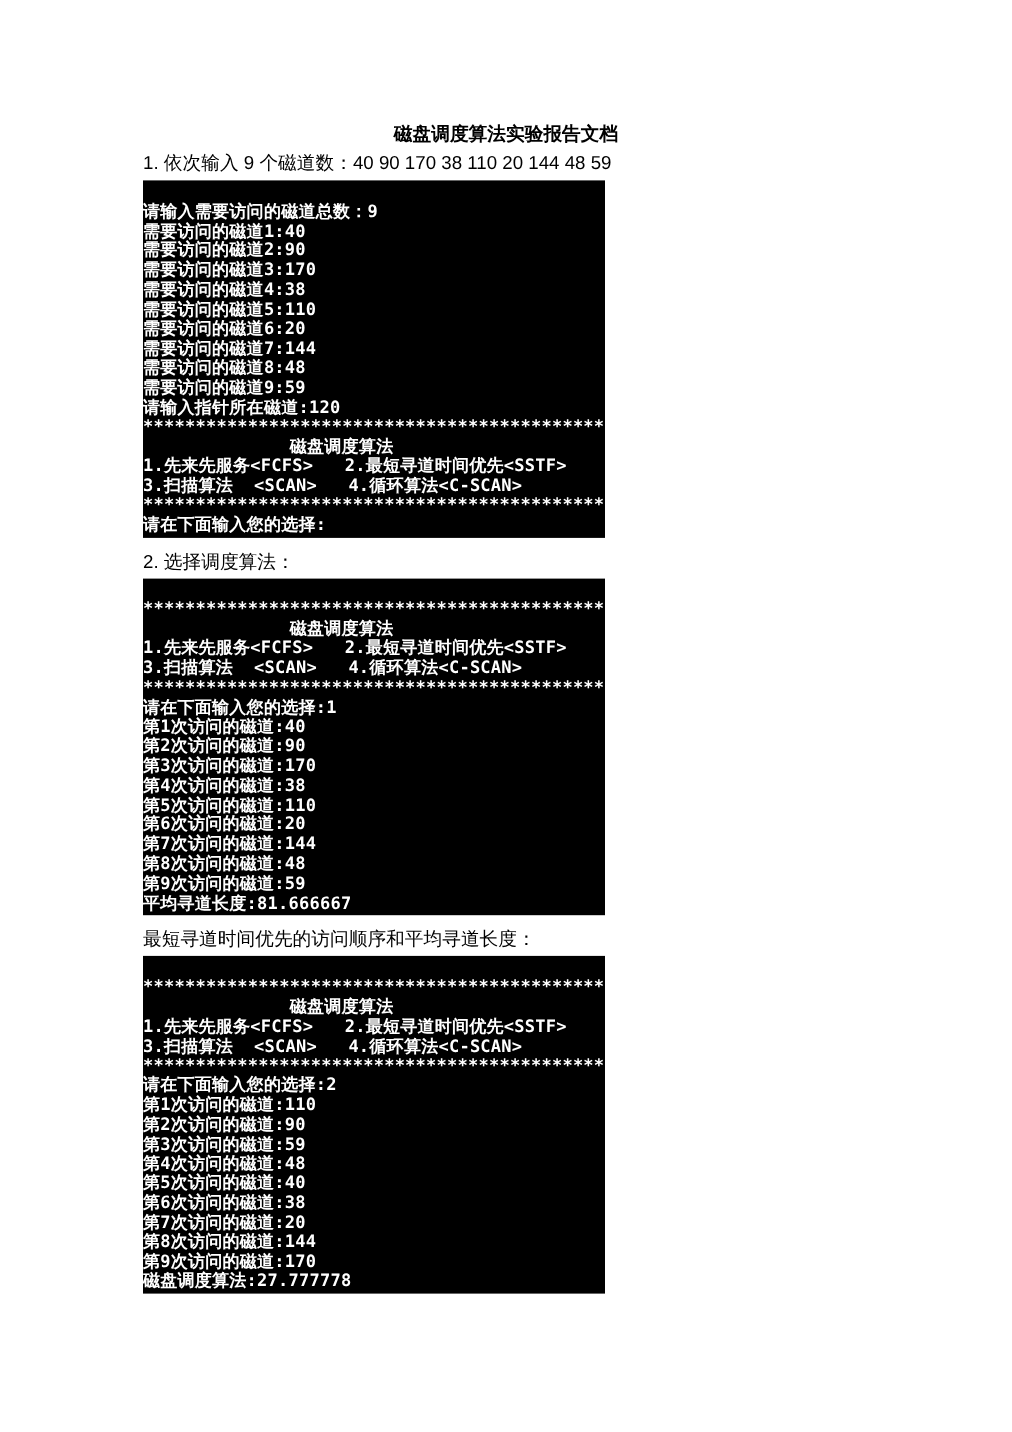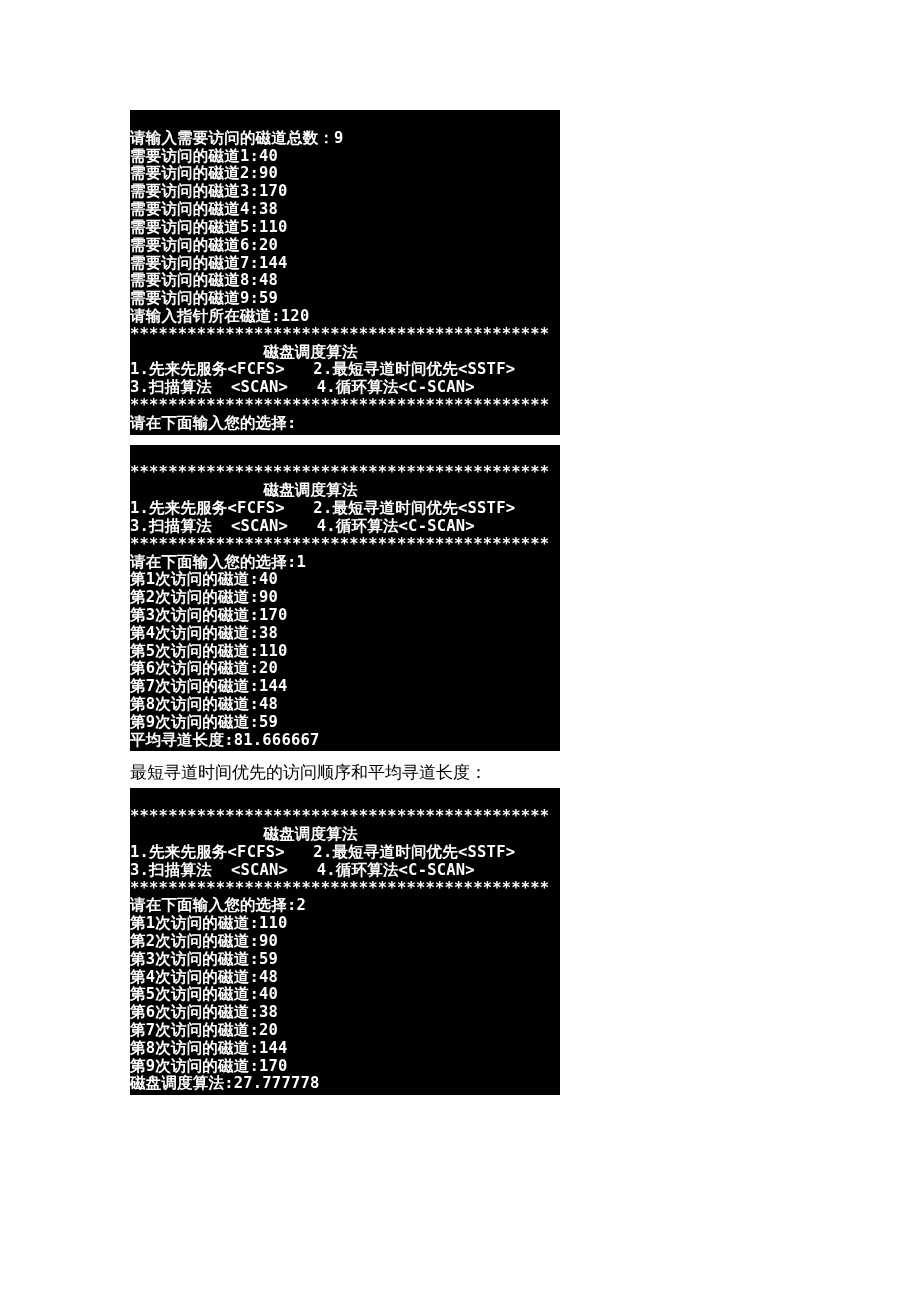--- a/index.html
+++ b/index.html
@@ -22,33 +22,35 @@
     font-size: 17px;
     margin: 2px 0 4px 0;
   }
   .terminal {
     background: #000;
     color: #fff;
     font-family: "NSimSun", "SimSun", "Consolas", monospace;
     font-size: 15.5px;
     line-height: 1.15;
     white-space: pre;
-    padding: 2px 10px 2px 0;
+    padding: 2px 0 2px 0;
     margin-bottom: 10px;
     width: 420px;
     overflow: hidden;
     font-weight: bold;
     letter-spacing: 0.2px;
   }
 </style>
 </head>
 <body>
 
 <div class="page">
 
+  <div class="title">磁盘调度算法实验报告文档</div>
+  <div class="caption">1. 依次输入 9 个磁道数：40 90 170 38 110 20 144 48 59</div>
 
   <div class="terminal">
 <span>请输入需要访问的磁道总数：9</span>
 <span>需要访问的磁道1:40</span>
 <span>需要访问的磁道2:90</span>
 <span>需要访问的磁道3:170</span>
 <span>需要访问的磁道4:38</span>
 <span>需要访问的磁道5:110</span>
 <span>需要访问的磁道6:20</span>
 <span>需要访问的磁道7:144</span>
@@ -56,20 +58,21 @@
 <span>需要访问的磁道9:59</span>
 <span>请输入指针所在磁道:120</span>
 <span>********************************************</span>
 <span>              磁盘调度算法</span>
 <span>1.先来先服务&lt;FCFS&gt;   2.最短寻道时间优先&lt;SSTF&gt;</span>
 <span>3.扫描算法  &lt;SCAN&gt;   4.循环算法&lt;C-SCAN&gt;</span>
 <span>********************************************</span>
 <span>请在下面输入您的选择:</span>
 </div>
 
+  <div class="caption">2. 选择调度算法：</div>
 
   <div class="terminal">
 <span>********************************************</span>
 <span>              磁盘调度算法</span>
 <span>1.先来先服务&lt;FCFS&gt;   2.最短寻道时间优先&lt;SSTF&gt;</span>
 <span>3.扫描算法  &lt;SCAN&gt;   4.循环算法&lt;C-SCAN&gt;</span>
 <span>********************************************</span>
 <span>请在下面输入您的选择:1</span>
 <span>第1次访问的磁道:40</span>
 <span>第2次访问的磁道:90</span>

